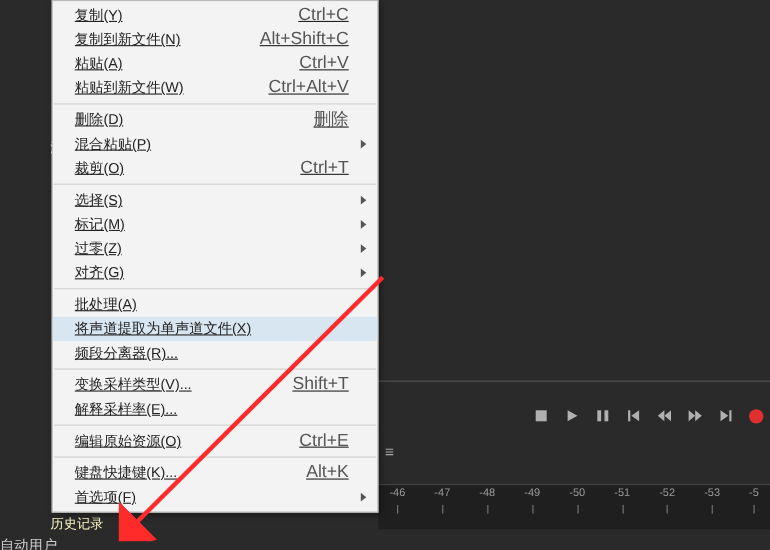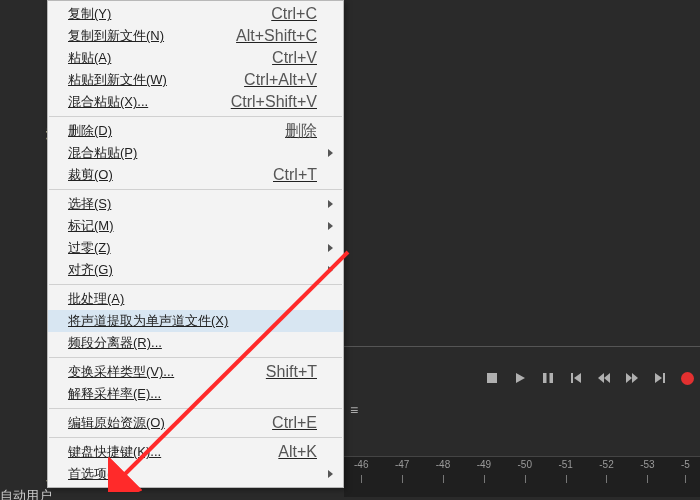--- a/index.html
+++ b/index.html
@@ -5,21 +5,21 @@
   html,body{margin:0;padding:0;width:700px;height:500px;overflow:hidden;font-family:"Microsoft YaHei","Segoe UI",sans-serif;font-size:13px;background:#2a2a2a;color:#bdbdbd;}
   .app{position:relative;width:700px;height:500px;}
   
   .bg-label{position:absolute;color:#fef9c3;font-size:12px;margin-left:44px;}
   
   .playback{position:absolute;left:344px;right:0;top:346px;height:52px;border-top:1px solid #555;}
   .pb-icons{position:absolute;right:6px;top:24px;display:flex;gap:14px;align-items:center;}
   .pb-icons svg{width:14px;height:14px;fill:#b0b0b0;display:block;}
   .record{width:13px;height:13px;border-radius:50%;background:#e23030;}
   .equals{position:absolute;left:350px;top:402px;color:#aaa;font-size:14px;}
-  .ruler{position:absolute;left:344px;right:0;top:440px;height:40px;background:#1f1f1f;border-top:1px solid #444;margin-top:16px;}
+  .ruler{position:absolute;left:344px;right:0;top:440px;height:40px;background:#1f1f1f;border-top:1px solid #444;}
   .ruler .ticks{position:absolute;left:0;right:0;top:2px;display:flex;justify-content:space-between;padding:0 10px;color:#9a9a9a;font-size:10px;}
   .ruler .tk{position:relative;}
   .ruler .tk:before{content:"";position:absolute;left:50%;top:16px;width:1px;height:8px;background:#777;}
   .bottom-strip{position:absolute;left:0;top:487px;color:#ccc;font-size:13px;}
   
   .menu{position:absolute;left:47px;top:0;width:295px;background:#f3f3f3;border:1px solid #b8b8b8;box-shadow:2px 2px 6px rgba(0,0,0,.35);color:#222;padding:2px 0;}
   .menu .item{display:flex;align-items:center;height:22px;padding:0 26px 0 20px;position:relative;cursor:default;text-decoration:underline;}
   .menu .item.hover{background:#d8e6f2;justify-content:flex-end;}
   .menu .item .label{flex:1;}
   .menu .item .shortcut{color:#555;font-size:16px;}
@@ -109,24 +109,20 @@
         <span class="shortcut">Alt+Shift+C</span>
       </div>
       <div class="item">
         <span class="label">粘贴(A)</span>
         <span class="shortcut">Ctrl+V</span>
       </div>
       <div class="item">
         <span class="label">粘贴到新文件(W)</span>
         <span class="shortcut">Ctrl+Alt+V</span>
       </div>
-      <div class="item">
-        <span class="label">混合粘贴(X)...</span>
-        <span class="shortcut">Ctrl+Shift+V</span>
-      </div>
       <div class="sep"></div>
       <div class="item">
         <span class="label">删除(D)</span>
         <span class="shortcut">删除</span>
       </div>
       <div class="item sub">
         <span class="label">混合粘贴(P)</span>
       </div>
       <div class="item">
         <span class="label">裁剪(O)</span>

